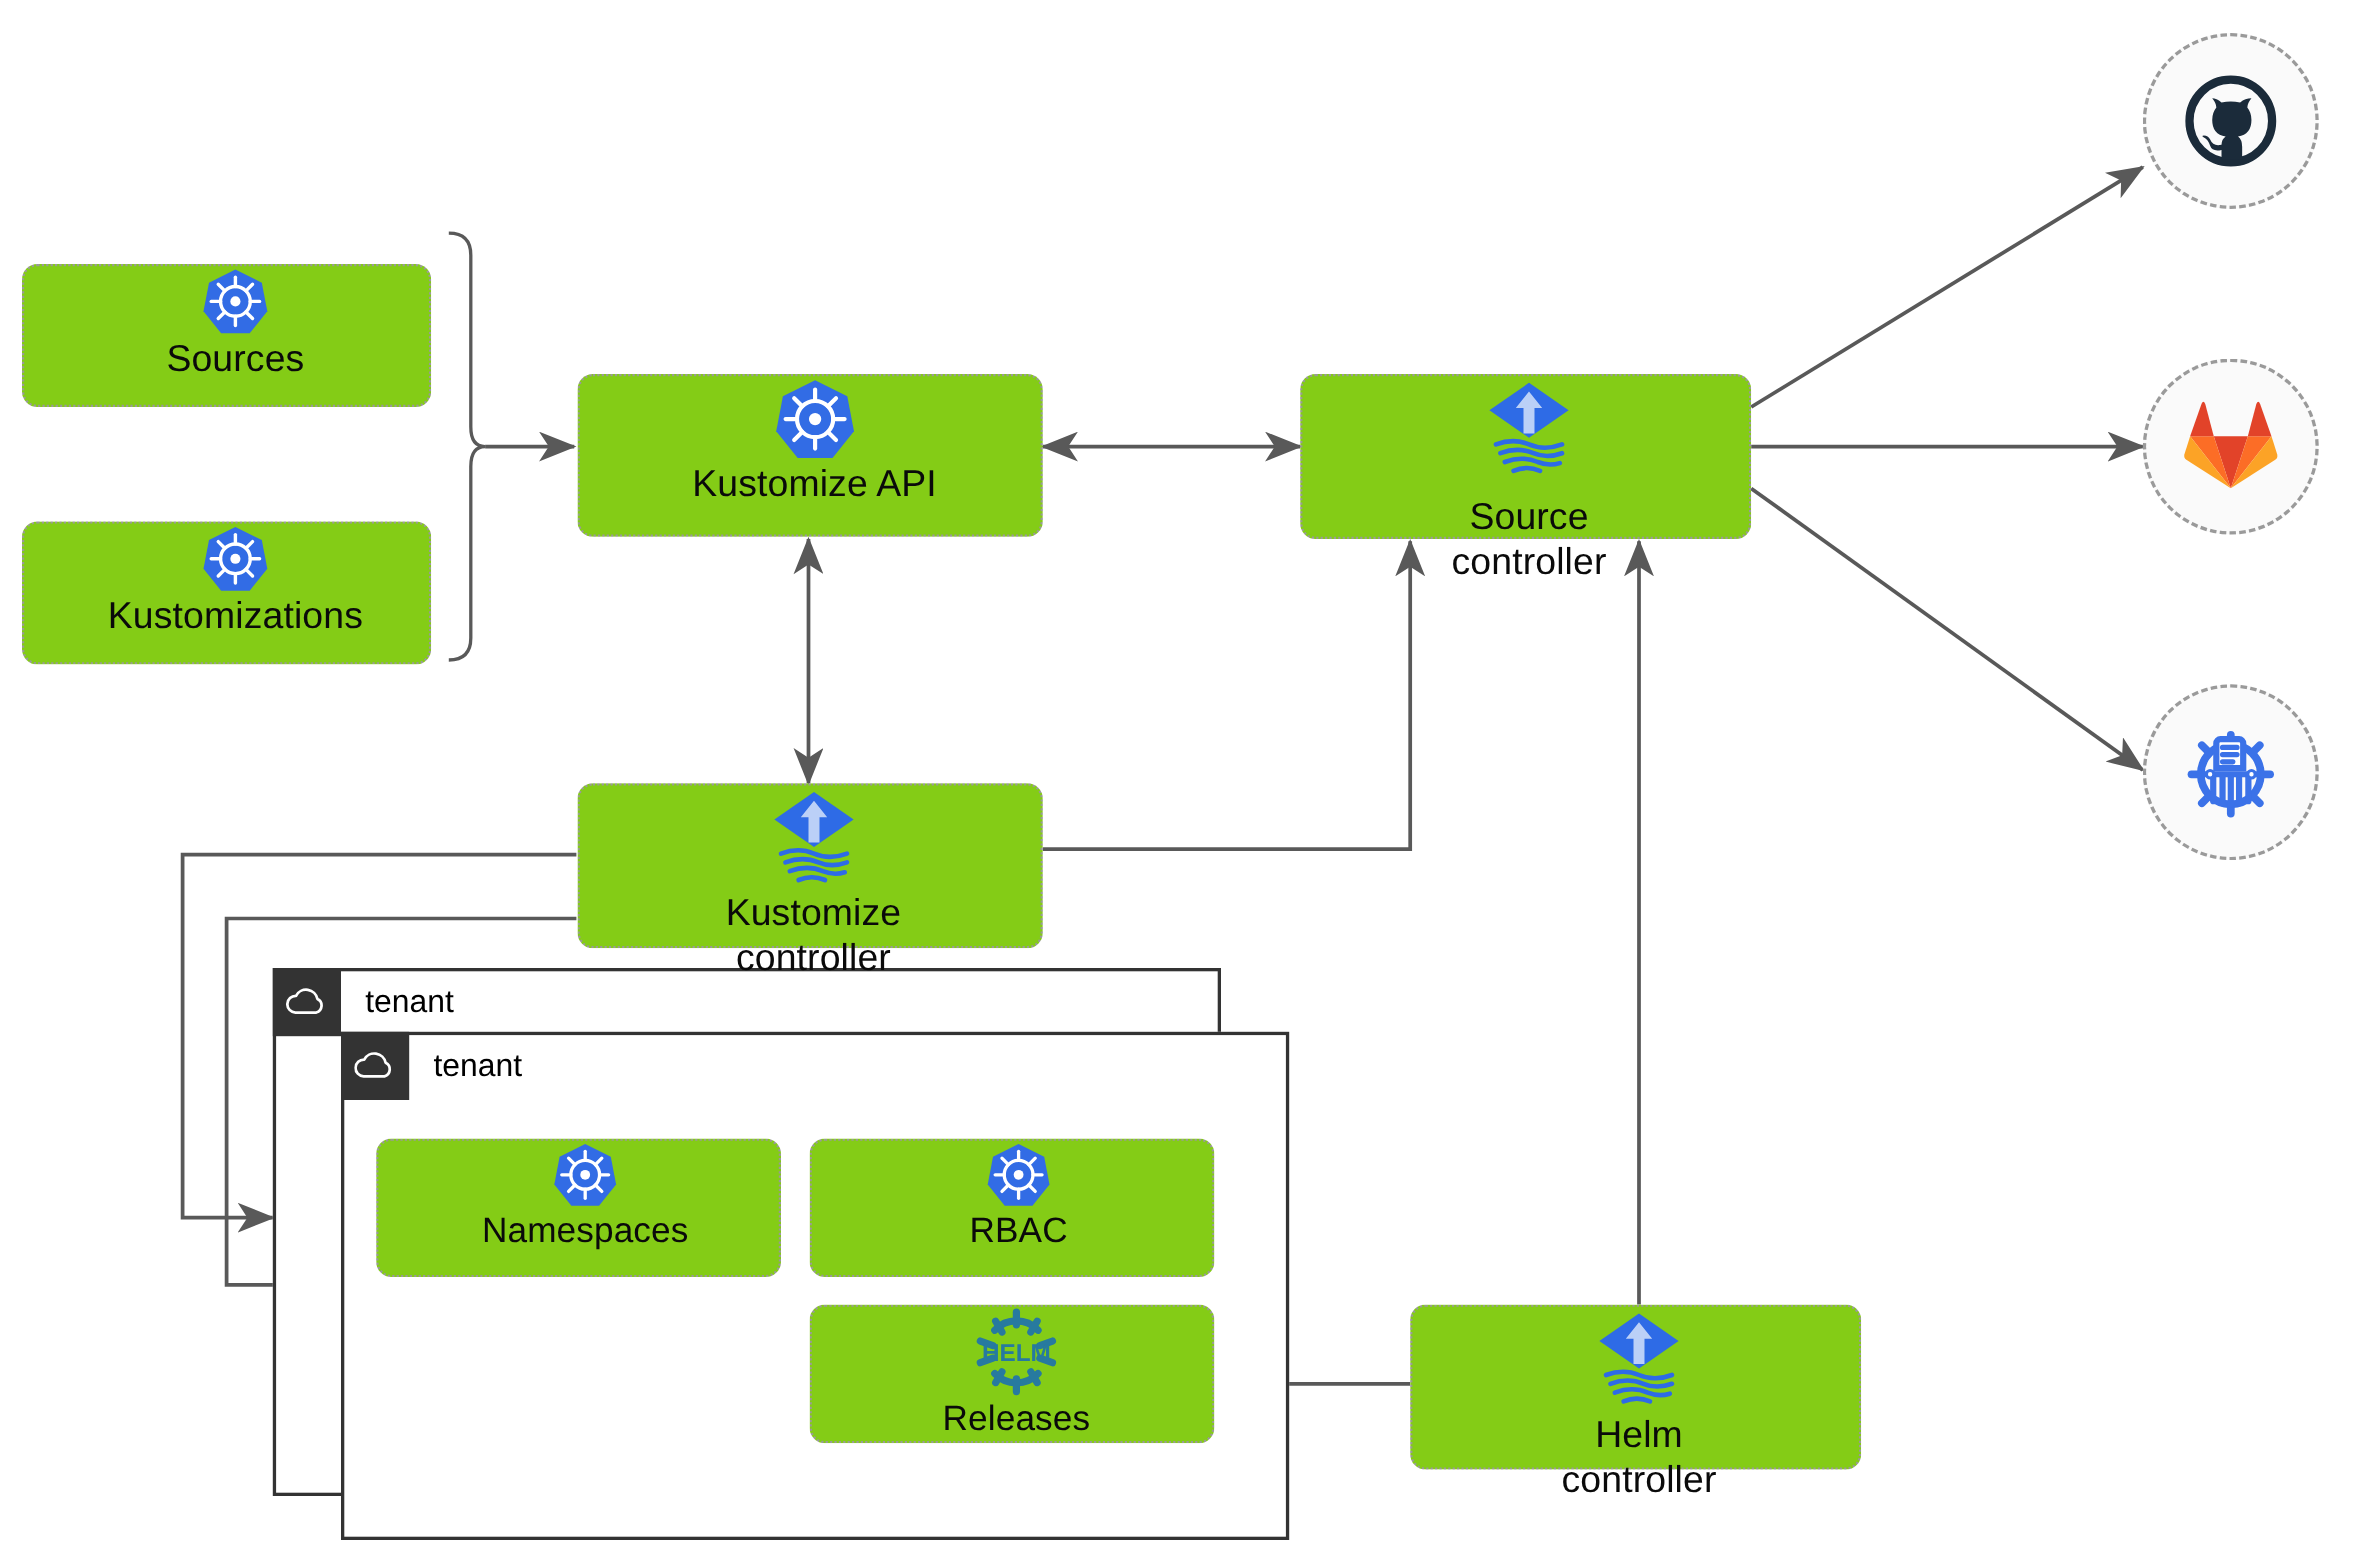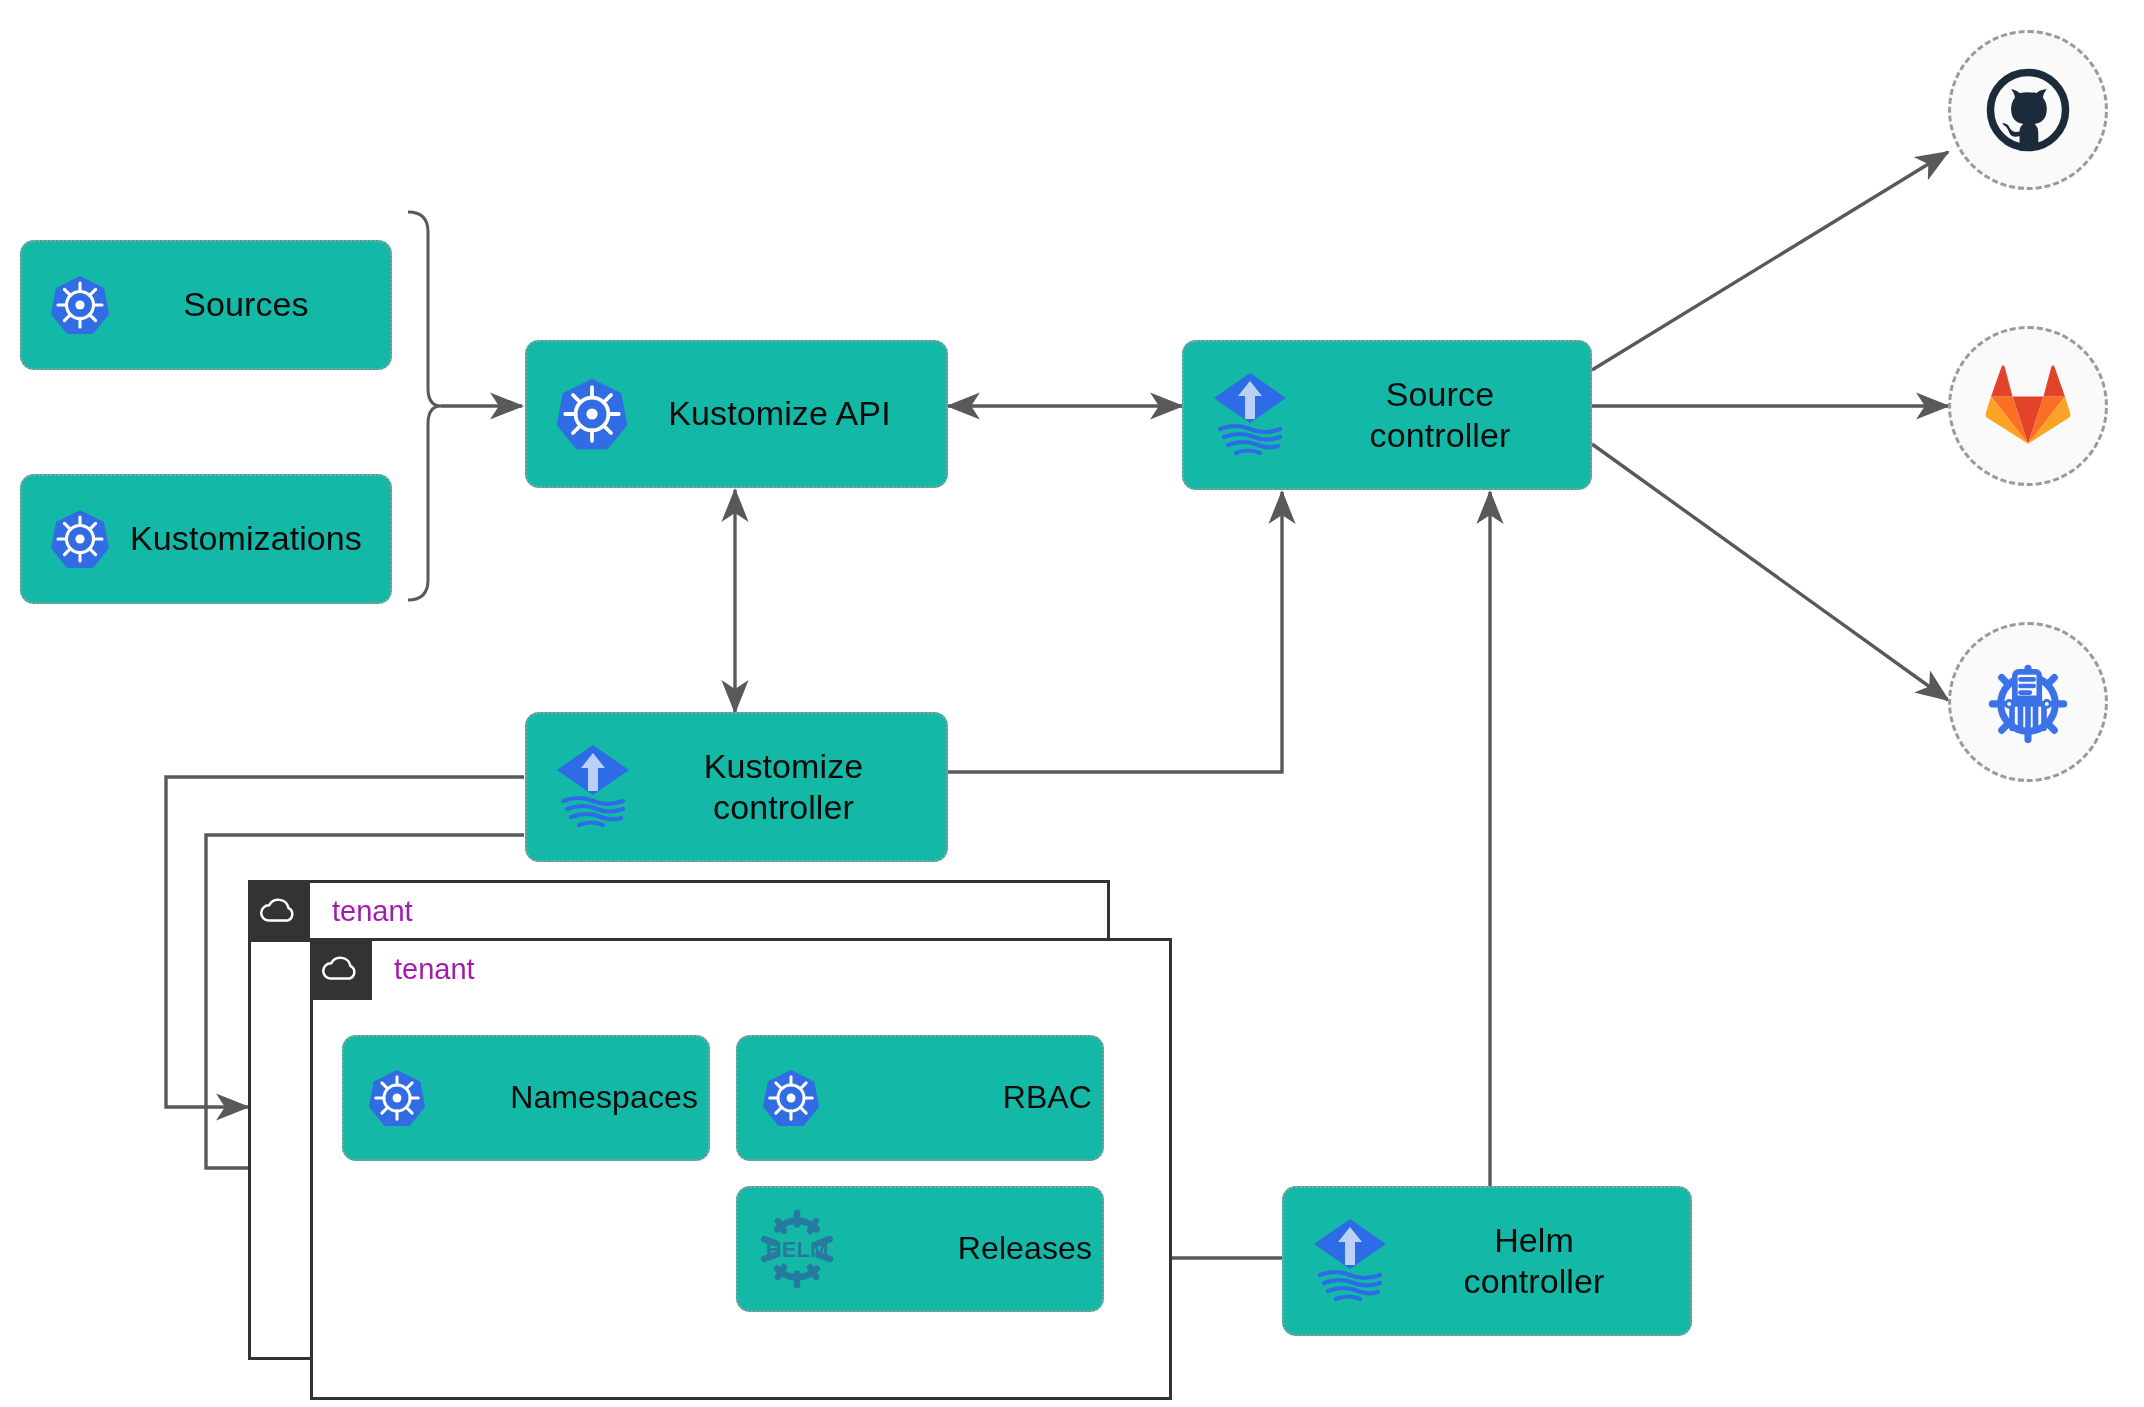--- a/index.html
+++ b/index.html
@@ -24,25 +24,25 @@
     top: 0;
     width: 2144px;
     height: 1407px;
     pointer-events: none;
   }
 
   
   .node {
     position: absolute;
     box-sizing: border-box;
-    background: #14b8a6;
+    background: #84cc16;
     border: 2.5px dotted #9a9a9a;
     border-radius: 14px;
     display: flex;
-    flex-direction: row;
+    flex-direction: column;
     align-items: center;
     z-index: 3;
   }
   .node .ico {
     flex: 0 0 auto;
     display: flex;
     align-items: center;
     justify-content: center;
   }
   .node .lbl {
@@ -79,21 +79,21 @@
   .tenant-badge {
     width: 62px;
     height: 62px;
     background: #333333;
     display: flex;
     align-items: center;
     justify-content: center;
   }
   .tenant-title {
     font-size: 29px;
-    color: #a21caf;
+    color: #000000;
     padding-left: 22px;
     white-space: nowrap;
   }
 
   
   .provider {
     position: absolute;
     box-sizing: border-box;
     width: 160px;
     height: 160px;

